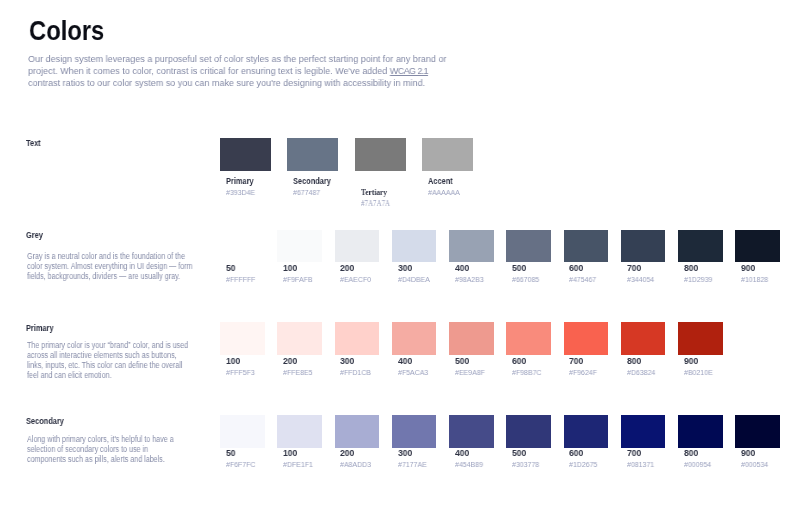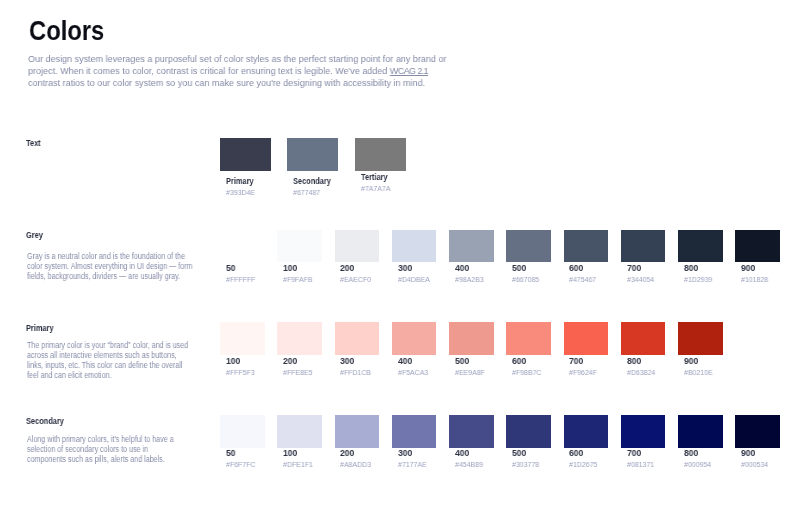--- a/index.html
+++ b/index.html
@@ -75,23 +75,30 @@
           </div>
           <div class="cell" style="margin-right: 15.9px;">
             <div class="chip" style="height: 33px; width: 51px; background: rgb(103, 116, 135);"></div>
             <div class="cap" style="margin-top: 5.2px;">
               <div class="nm alpha">Secondary</div>
               <div class="hx">#677487</div>
             </div>
           </div>
           <div class="cell" style="margin-right: 15.9px;">
             <div class="chip" style="height: 33px; width: 51px; background: rgb(122, 122, 122);"></div>
-            <div class="cap" style="margin-top: 1px;">
+            <div class="cap" style="margin-top: 16px; font-family: Liberation Serif, serif;">
               <div class="nm alpha">Tertiary</div>
               <div class="hx">#7A7A7A</div>
+            </div>
+          </div>
+          <div class="cell" style="margin-right: 15.9px;">
+            <div class="chip" style="height: 33px; width: 51px; background: rgb(170, 170, 170);"></div>
+            <div class="cap" style="margin-top: 5.2px;">
+              <div class="nm alpha">Accent</div>
+              <div class="hx">#AAAAAA</div>
             </div>
           </div>
         </div>
       </div>
       <div class="section">
         <div class="sec-label" style="top: 231.1px;">Grey</div>
         <div class="sec-desc" style="top: 251.2px;">
           <div>Gray is a neutral color and is the foundation of the</div>
           <div>color system. Almost everything in UI design — form</div>
           <div>fields, backgrounds, dividers — are usually gray.</div>

